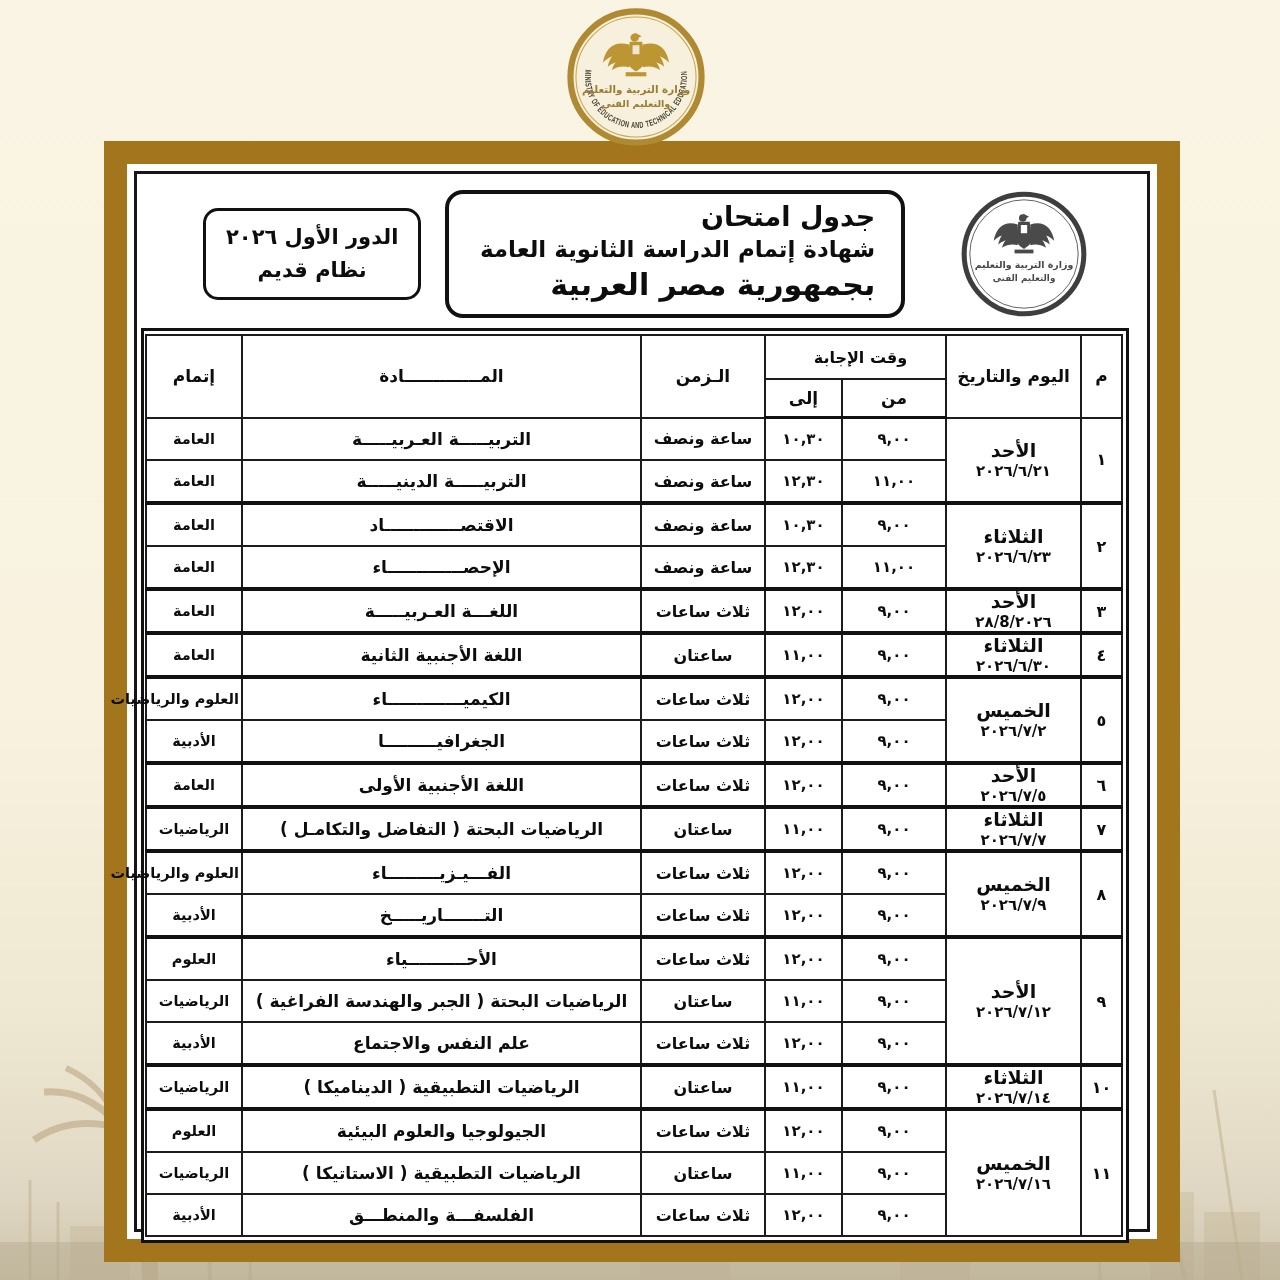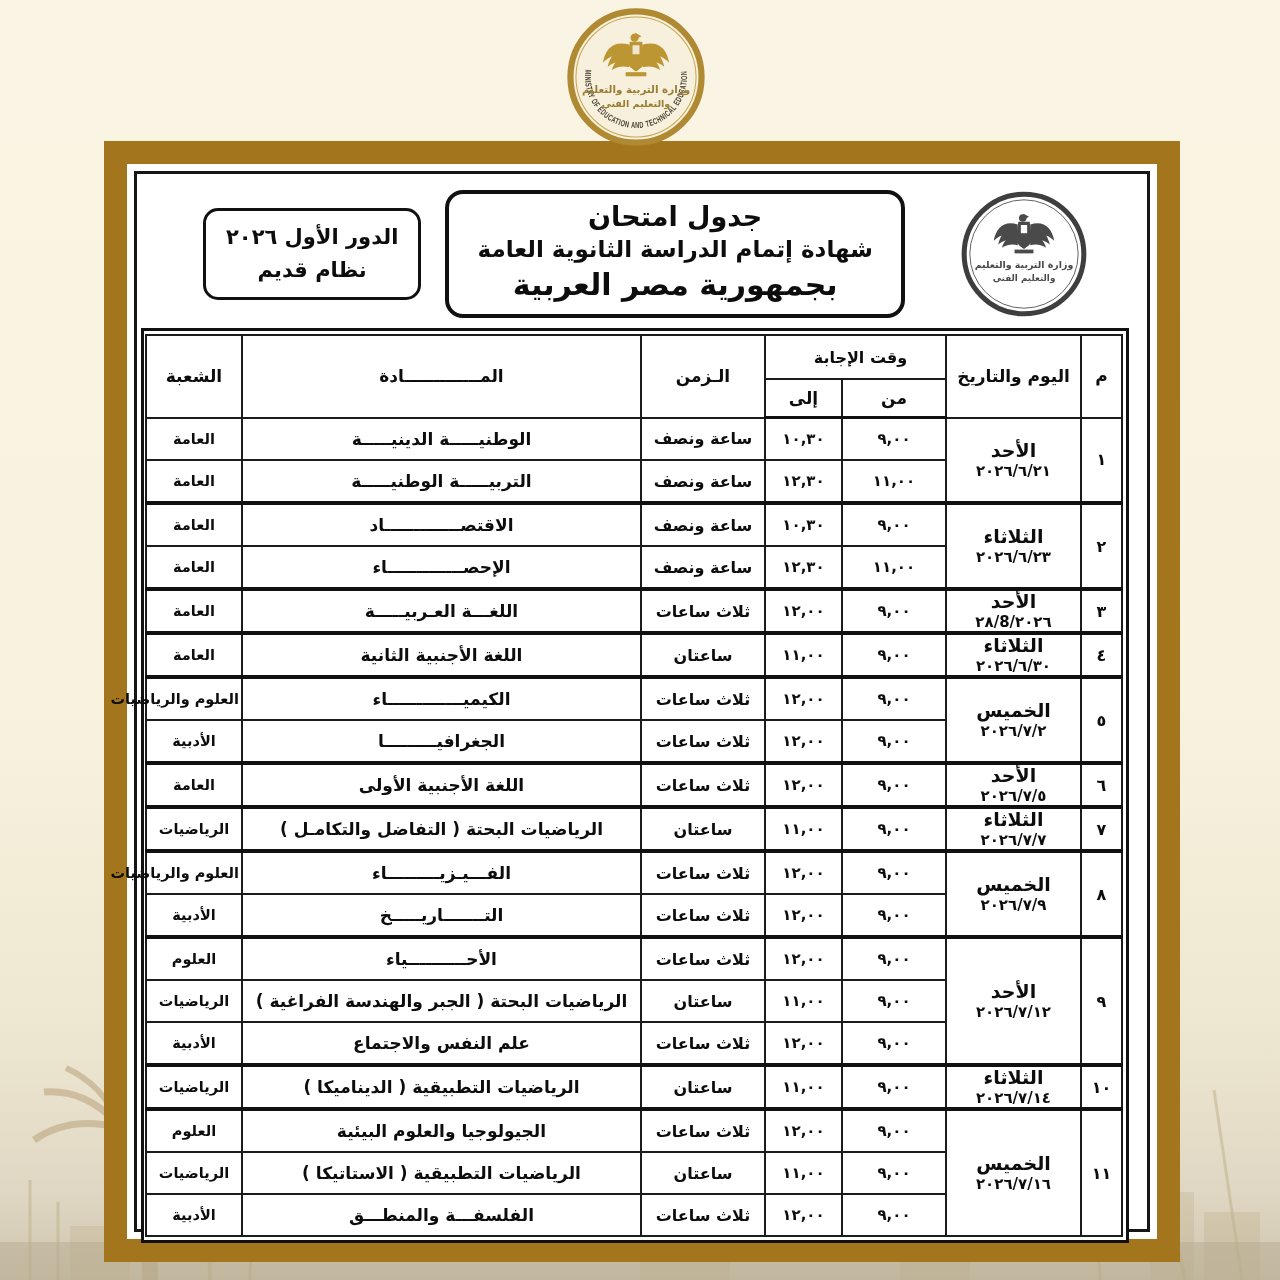--- a/index.html
+++ b/index.html
@@ -10,21 +10,21 @@
   
   .emblem-top{position:absolute;left:567px;top:8px;width:138px;height:138px;z-index:3;}
   
   .frame{position:absolute;left:104px;top:141px;width:1076px;height:1121px;box-sizing:border-box;
     border:23px solid #a3761e;background:#ffffff;padding:7px;z-index:2;}
   .doc{width:100%;height:100%;box-sizing:border-box;border:3px solid #161616;background:#fff;
     padding:14px 18px 0 18px;direction:rtl;}
   .doc-head{display:flex;direction:rtl;justify-content:space-between;align-items:center;
     height:132px;padding:0 10px;}
   .emblem-doc{width:190px;height:128px;display:flex;justify-content:center;align-items:center;}
-  .title-box{border:4px solid #111;border-radius:18px;padding:5px 26px 9px 26px;text-align:center;
+  .title-box{border:4px solid #111;border-radius:18px;padding:5px 26px 9px 26px;
     min-width:400px;}
   .title-l1{font-size:27px;font-weight:bold;line-height:1.3;}
   .title-l2{font-size:23px;font-weight:bold;line-height:1.35;}
   .title-l3{font-size:30px;font-weight:bold;line-height:1.35;}
   .session-box{border:3px solid #111;border-radius:15px;padding:10px 20px;text-align:center;
     font-weight:bold;font-size:21px;line-height:1.55;min-width:160px;margin-left:38px;}
   
   .tbl-wrap{border:3px solid #111;padding:3px;background:#fff;width:976px;margin:8px auto 0 auto;box-sizing:content-box;}
   table{border-collapse:collapse;table-layout:fixed;width:100%;direction:rtl;border:2px solid #111;}
   th,td{border:2px solid #1c1c1c;font-weight:bold;text-align:center;vertical-align:middle;
@@ -166,45 +166,45 @@
               <col style="width:399px">
               <col style="width:96px">
           </colgroup>
           <thead>
             <tr>
               <th rowspan="2">م</th>
               <th rowspan="2">اليوم والتاريخ</th>
               <th colspan="2" class="h-anst">وقت الإجابة</th>
               <th rowspan="2">الـزمن</th>
               <th rowspan="2">المـــــــــــــادة</th>
-              <th rowspan="2">الشعبة</th>
+              <th rowspan="2">إتمام</th>
             </tr>
             <tr>
               <th>من</th>
               <th>إلى</th>
             </tr>
           </thead>
           <tbody>
               <tr>
                 <td class="c-num" rowspan="2">١</td>
                 <td class="c-day" rowspan="2">
                   <div class="dn">الأحد</div>
                   <div class="dd">٢٠٢٦/٦/٢١</div>
                 </td>
                 <td class="c-time">٩,٠٠</td>
                 <td class="c-time">١٠,٣٠</td>
                 <td class="c-dur">ساعة ونصف</td>
-                <td class="c-sub">الوطنيـــــة الدينيـــــة</td>
+                <td class="c-sub">التربيـــــة العـربيـــــة</td>
                 <td class="c-br">العامة</td>
               </tr>
               <tr>
                 <td class="c-time">١١,٠٠</td>
                 <td class="c-time">١٢,٣٠</td>
                 <td class="c-dur">ساعة ونصف</td>
-                <td class="c-sub">التربيـــــة الوطنيـــــة</td>
+                <td class="c-sub">التربيـــــة الدينيـــــة</td>
                 <td class="c-br">العامة</td>
               </tr>
               <tr class="grp">
                 <td class="c-num" rowspan="2">٢</td>
                 <td class="c-day" rowspan="2">
                   <div class="dn">الثلاثاء</div>
                   <div class="dd">٢٠٢٦/٦/٢٣</div>
                 </td>
                 <td class="c-time">٩,٠٠</td>
                 <td class="c-time">١٠,٣٠</td>

